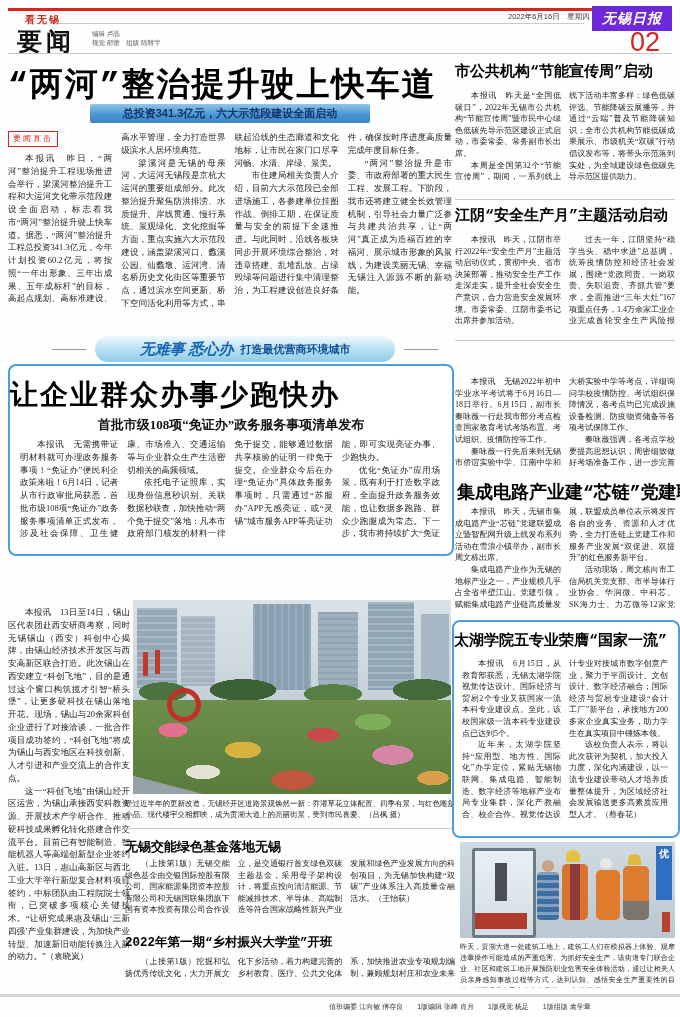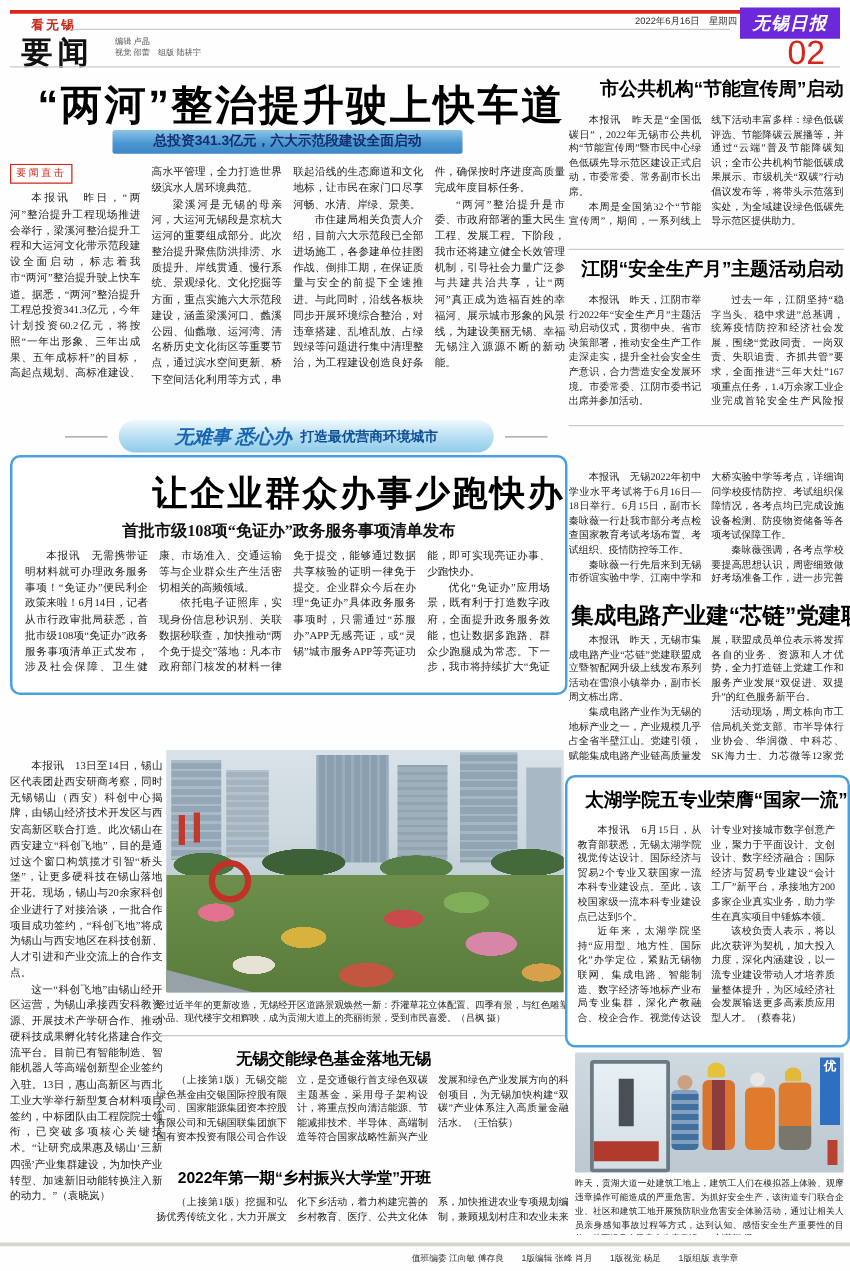--- a/index.html
+++ b/index.html
@@ -1,21 +1,21 @@
 <!DOCTYPE html>
 <html><head>
 <meta charset="utf-8">
 <style>
   html,body{margin:0;padding:0;background:#ffffff;}
   .page{position:relative;width:680px;height:1017px;background:#fefefe;overflow:hidden;
         font-family:"Liberation Serif","DejaVu Serif",serif;color:#1c1c1c;}
   .abs{position:absolute;}
   .hairline{background:#c9c9c9;height:1px;}
-  .headline{font-family:Liberation Sans, sans-serif;font-weight:900;color:#000;
-            text-align:right;white-space:nowrap;}
+  .headline{font-family:Liberation Mono, monospace;font-weight:900;color:#000;
+            text-align:left;white-space:nowrap;}
   .body-text{text-align:justify;overflow:hidden;color:#1b1b1b;}
   .body-text p{margin:0;text-indent:2em;}
   
   .red-rule{background:#d8261a;}
   .kicker{font-family:"Liberation Sans",sans-serif;font-weight:bold;font-size:10px;color:#c7281c;letter-spacing:2px;}
   .section-title{font-family:"Liberation Sans",sans-serif;font-weight:900;font-size:25px;color:#111;letter-spacing:4px;}
   .credits{font-size:6.5px;color:#555;line-height:9px;font-family:"Liberation Sans",sans-serif;}
   .date-line{font-size:7.5px;color:#333;font-family:"Liberation Sans",sans-serif;}
   .logo-box{background:#6d28d9;color:#fff;font-style:italic;font-weight:bold;font-size:14px;
             display:flex;align-items:center;justify-content:center;letter-spacing:1px;}

